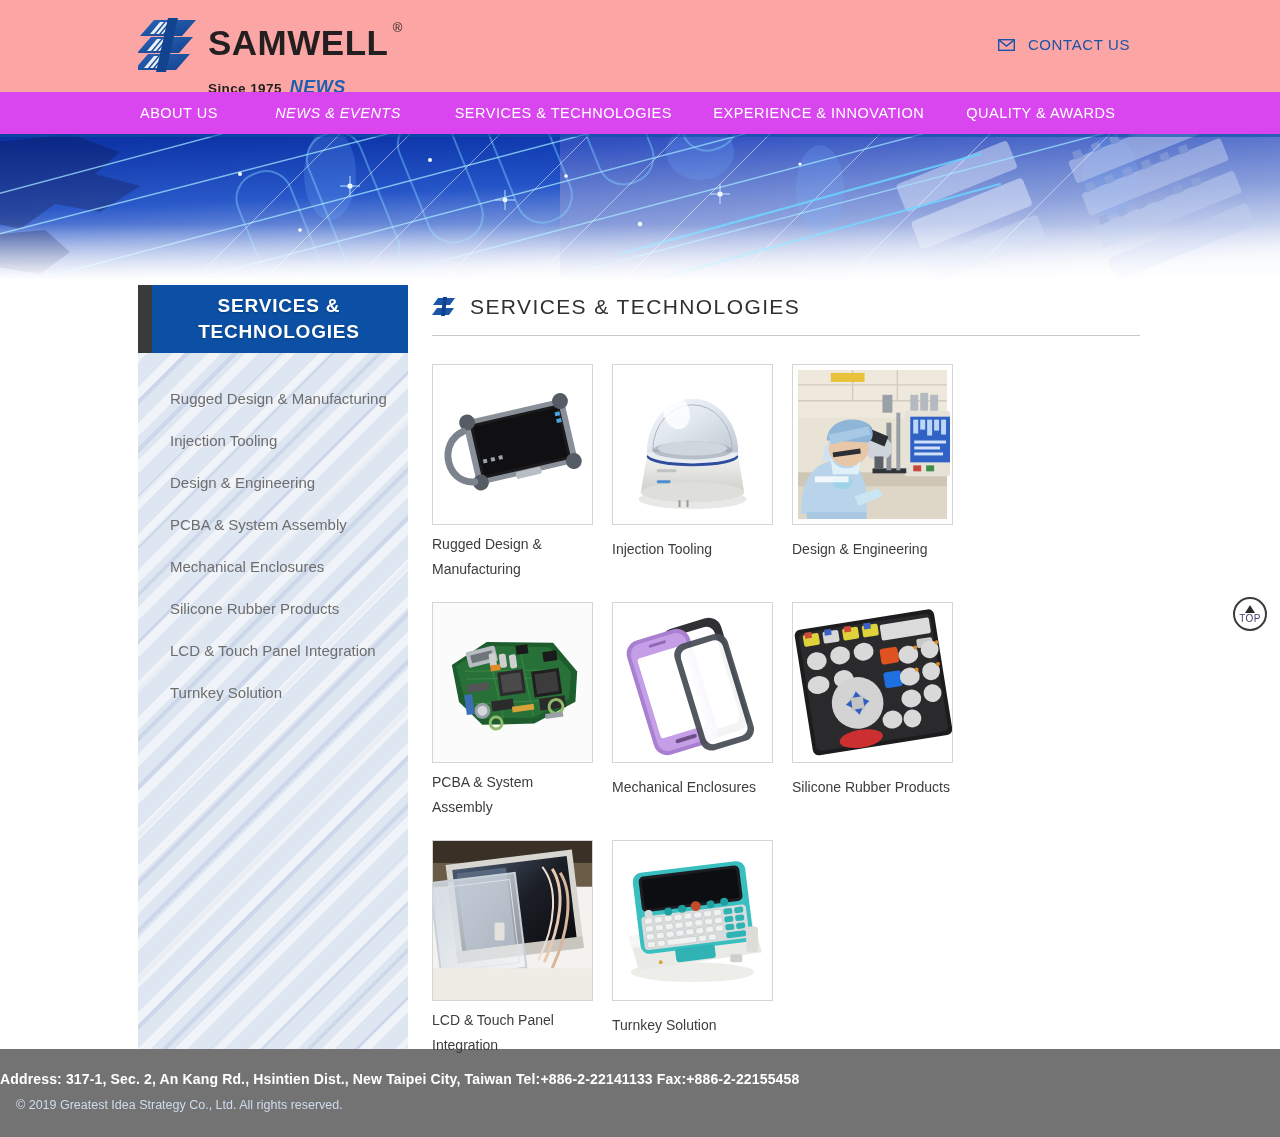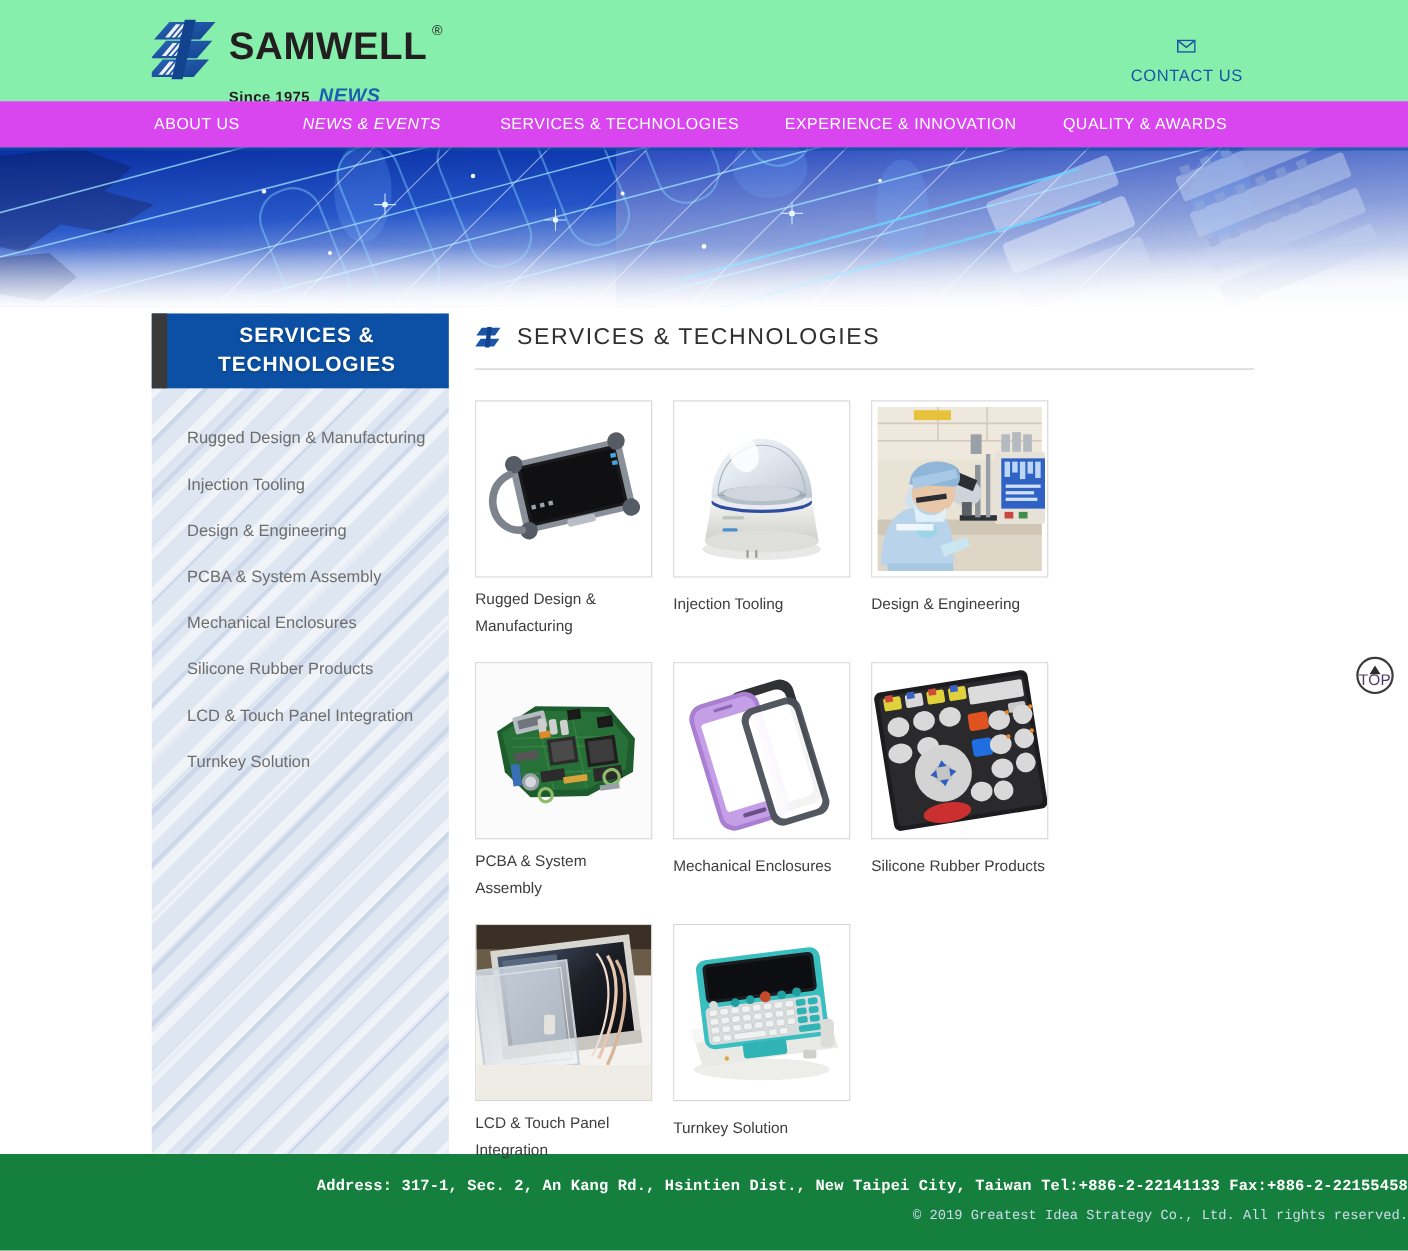--- a/index.html
+++ b/index.html
@@ -10,21 +10,21 @@
     background: #ffffff;
     font-family: "Liberation Sans", sans-serif;
   }
 
   .page { position: relative; width: 1280px; height: 1137px; background: #fff; }
 
   
   .topbar {
     position: relative;
     height: 92px;
-    background: #86efac;
+    background: #fca5a5;
     text-align: center;
   }
   .logo-wrap {
     position: absolute;
     left: 138px; top: 16px;
     display: flex;
     align-items: flex-start;
   }
   .logo-mark { width: 62px; height: 58px; display:block; }
   .logo-text { margin-left: 8px; position: relative; padding-top: 10px; }
@@ -55,21 +55,20 @@
   }
 
   .contact-us {
     position: absolute;
     right: 150px; top: 36px;
     display: flex; align-items: center; gap: 13px;
     color: #1b53a8;
     font-size: 15px;
     letter-spacing: 0.6px;
     cursor: pointer;
-    flex-direction: column;
   }
   .mail-icon { display:block; }
 
   
   .nav {
     height: 42px;
     background: #d946ef;
     display: flex;
     align-items: center;
     position: relative;
@@ -231,34 +230,33 @@
     cursor: pointer;
   }
   .top-btn .tri {
     width: 0; height: 0;
     border-left: 5px solid transparent;
     border-right: 5px solid transparent;
     border-bottom: 8px solid #2b2b2b;
     margin-bottom: 1px;
   }
   .top-btn .tlabel {
-    font-size: 14px;
+    font-size: 10px;
     color: #4a3a6b;
     letter-spacing: 0.3px;
     line-height: 9px;
   }
 
   
   .footer {
     height: 88px;
-    background: #15803d;
+    background: #737373;
     color: #ffffff;
-    text-align: right;
+    text-align: left;
     padding-top: 22px;
-    font-family: Liberation Mono, monospace;
   }
   .footer-addr {
     font-size: 14px;
     font-weight: bold;
     letter-spacing: 0.15px;
   }
   .footer-copy {
     margin-top: 11px;
     font-size: 12.5px;
     color: #cfdcee;

